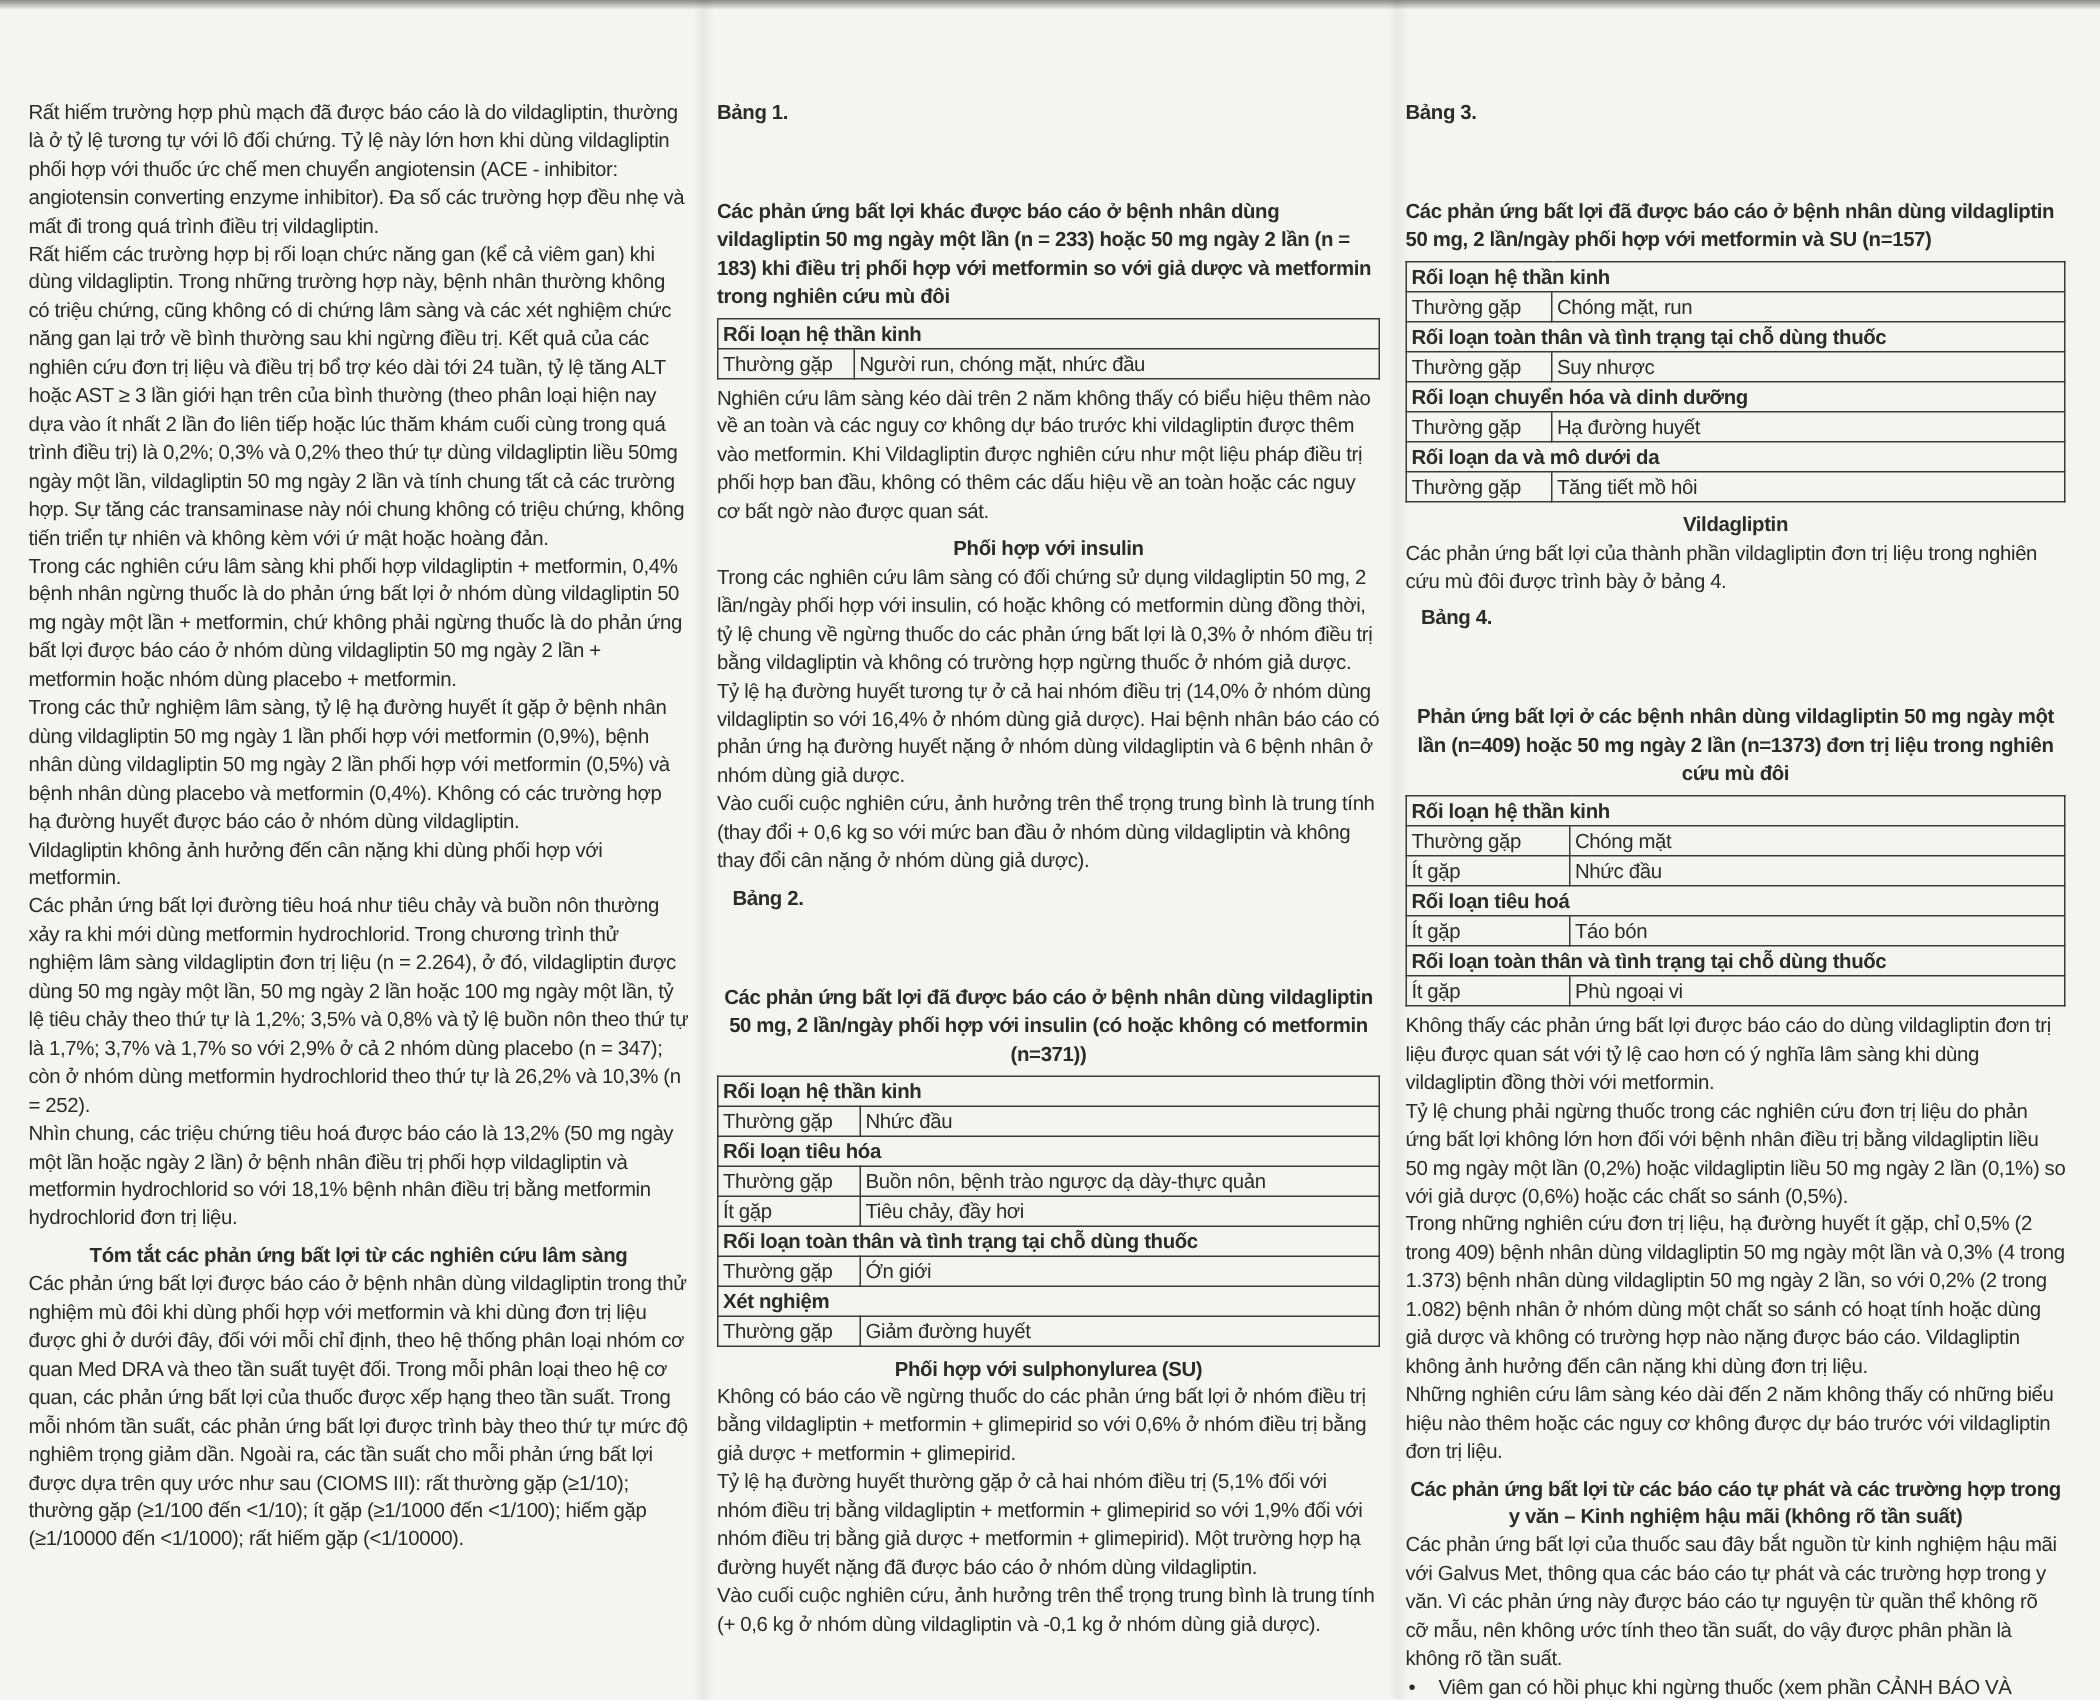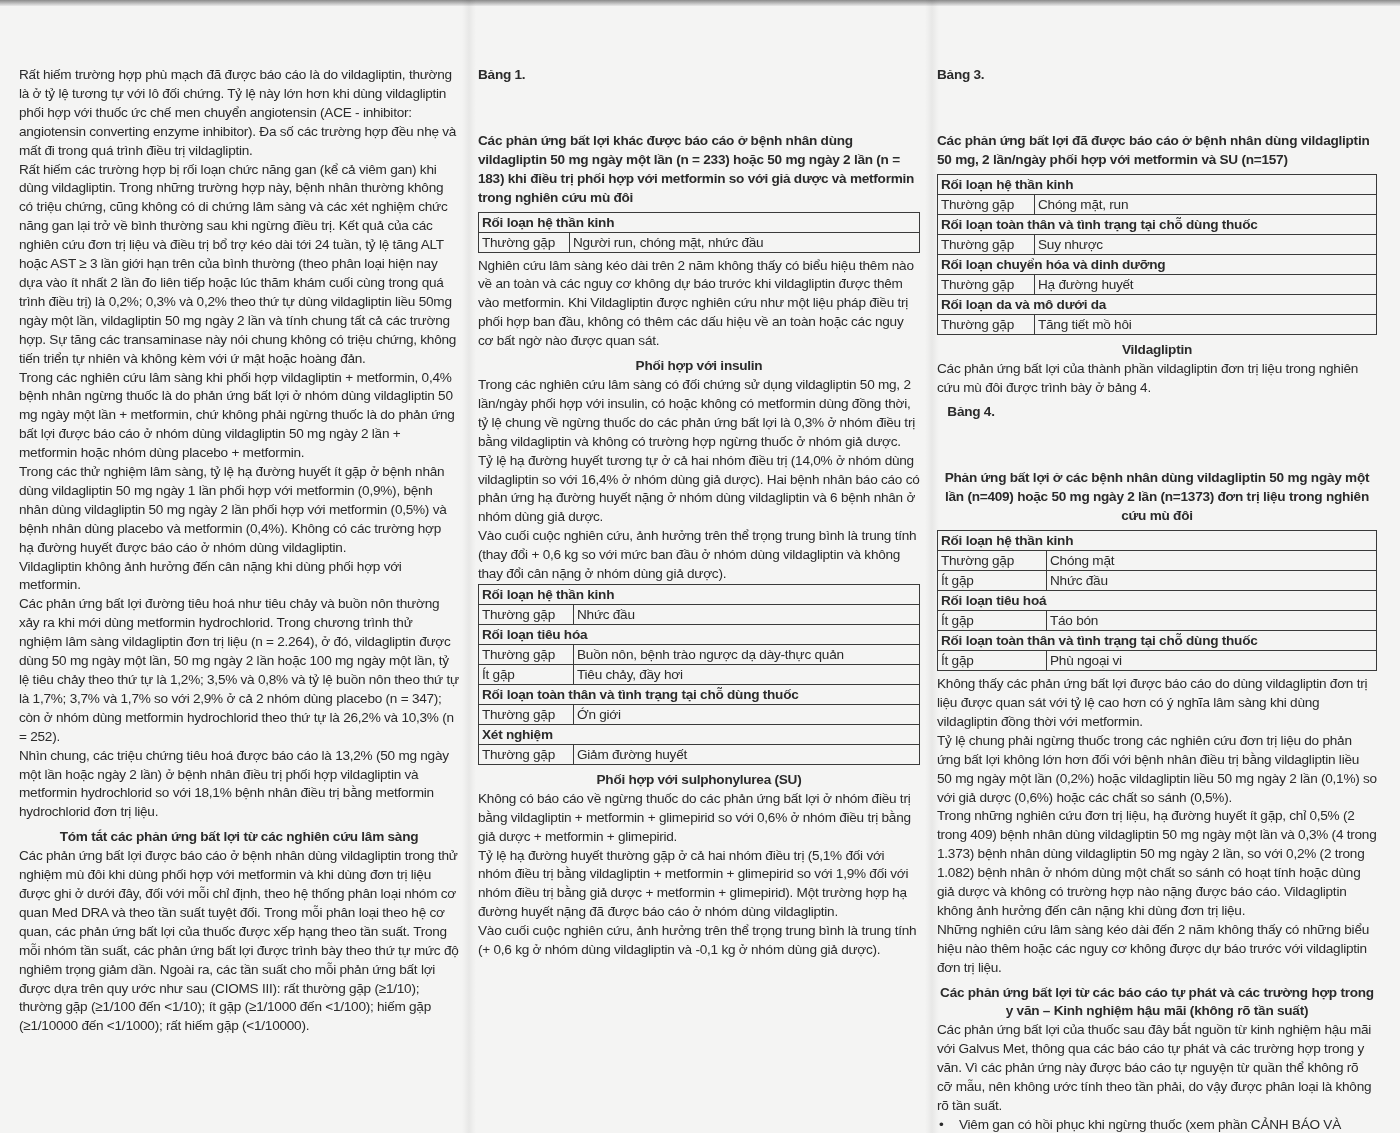--- a/index.html
+++ b/index.html
@@ -83,20 +83,24 @@
           <td class="freq">Thường gặp</td>
           <td>Người run, chóng mặt, nhức đầu</td>
         </tr>
   </tbody>
     </table>
   <p>Nghiên cứu lâm sàng kéo dài trên 2 năm không thấy có biểu hiệu thêm nào về an toàn và các nguy cơ không dự báo trước khi vildagliptin được thêm vào metformin. Khi Vildagliptin được nghiên cứu như một liệu pháp điều trị phối hợp ban đầu, không có thêm các dấu hiệu về an toàn hoặc các nguy cơ bất ngờ nào được quan sát.</p>
   <p class="head mt6">Phối hợp với insulin</p>
   <p>Trong các nghiên cứu lâm sàng có đối chứng sử dụng vildagliptin 50 mg, 2 lần/ngày phối hợp với insulin, có hoặc không có metformin dùng đồng thời, tỷ lệ chung về ngừng thuốc do các phản ứng bất lợi là 0,3% ở nhóm điều trị bằng vildagliptin và không có trường hợp ngừng thuốc ở nhóm giả dược.</p>
   <p>Tỷ lệ hạ đường huyết tương tự ở cả hai nhóm điều trị (14,0% ở nhóm dùng vildagliptin so với 16,4% ở nhóm dùng giả dược). Hai bệnh nhân báo cáo có phản ứng hạ đường huyết nặng ở nhóm dùng vildagliptin và 6 bệnh nhân ở nhóm dùng giả dược.</p>
   <p>Vào cuối cuộc nghiên cứu, ảnh hưởng trên thể trọng trung bình là trung tính (thay đổi + 0,6 kg so với mức ban đầu ở nhóm dùng vildagliptin và không thay đổi cân nặng ở nhóm dùng giả dược).</p>
+  <div class="tbl-title mt6">
+    <span class="num">Bảng 2.</span>
+    <span class="txt">Các phản ứng bất lợi đã được báo cáo ở bệnh nhân dùng vildagliptin 50 mg, 2 lần/ngày phối hợp với insulin (có hoặc không có metformin (n=371))</span>
+  </div>
   <table class="t2">
     <tbody>
         <tr>
           <td colspan="2" class="grp">Rối loạn hệ thần kinh</td>
         </tr>
     <tr>
           <td class="freq">Thường gặp</td>
           <td>Nhức đầu</td>
         </tr>
     <tr>
@@ -202,19 +206,19 @@
           <td class="freq">Ít gặp</td>
           <td>Phù ngoại vi</td>
         </tr>
   </tbody>
     </table>
   <p>Không thấy các phản ứng bất lợi được báo cáo do dùng vildagliptin đơn trị liệu được quan sát với tỷ lệ cao hơn có ý nghĩa lâm sàng khi dùng vildagliptin đồng thời với metformin.</p>
   <p>Tỷ lệ chung phải ngừng thuốc trong các nghiên cứu đơn trị liệu do phản ứng bất lợi không lớn hơn đối với bệnh nhân điều trị bằng vildagliptin liều 50 mg ngày một lần (0,2%) hoặc vildagliptin liều 50 mg ngày 2 lần (0,1%) so với giả dược (0,6%) hoặc các chất so sánh (0,5%).</p>
   <p>Trong những nghiên cứu đơn trị liệu, hạ đường huyết ít gặp, chỉ 0,5% (2 trong 409) bệnh nhân dùng vildagliptin 50 mg ngày một lần và 0,3% (4 trong 1.373) bệnh nhân dùng vildagliptin 50 mg ngày 2 lần, so với 0,2% (2 trong 1.082) bệnh nhân ở nhóm dùng một chất so sánh có hoạt tính hoặc dùng giả dược và không có trường hợp nào nặng được báo cáo. Vildagliptin không ảnh hưởng đến cân nặng khi dùng đơn trị liệu.</p>
   <p>Những nghiên cứu lâm sàng kéo dài đến 2 năm không thấy có những biểu hiệu nào thêm hoặc các nguy cơ không được dự báo trước với vildagliptin đơn trị liệu.</p>
   <p class="head mt6">Các phản ứng bất lợi từ các báo cáo tự phát và các trường hợp trong y văn – Kinh nghiệm hậu mãi (không rõ tần suất)</p>
-  <p>Các phản ứng bất lợi của thuốc sau đây bắt nguồn từ kinh nghiệm hậu mãi với Galvus Met, thông qua các báo cáo tự phát và các trường hợp trong y văn. Vì các phản ứng này được báo cáo tự nguyện từ quần thể không rõ cỡ mẫu, nên không ước tính theo tần phải, do vậy được phân loại là không rõ tần suất.</p>
+  <p>Các phản ứng bất lợi của thuốc sau đây bắt nguồn từ kinh nghiệm hậu mãi với Galvus Met, thông qua các báo cáo tự phát và các trường hợp trong y văn. Vì các phản ứng này được báo cáo tự nguyện từ quần thể không rõ cỡ mẫu, nên không ước tính theo tần suất, do vậy được phân phần là không rõ tần suất.</p>
   <div class="bullet">
     <span class="dot">•</span>
     <span>Viêm gan có hồi phục khi ngừng thuốc (xem phần CẢNH BÁO VÀ THẬN TRỌNG)</span>
   </div>
   <div class="code">2222539 VN WEH</div>
 </div>
 
 </body></html>

